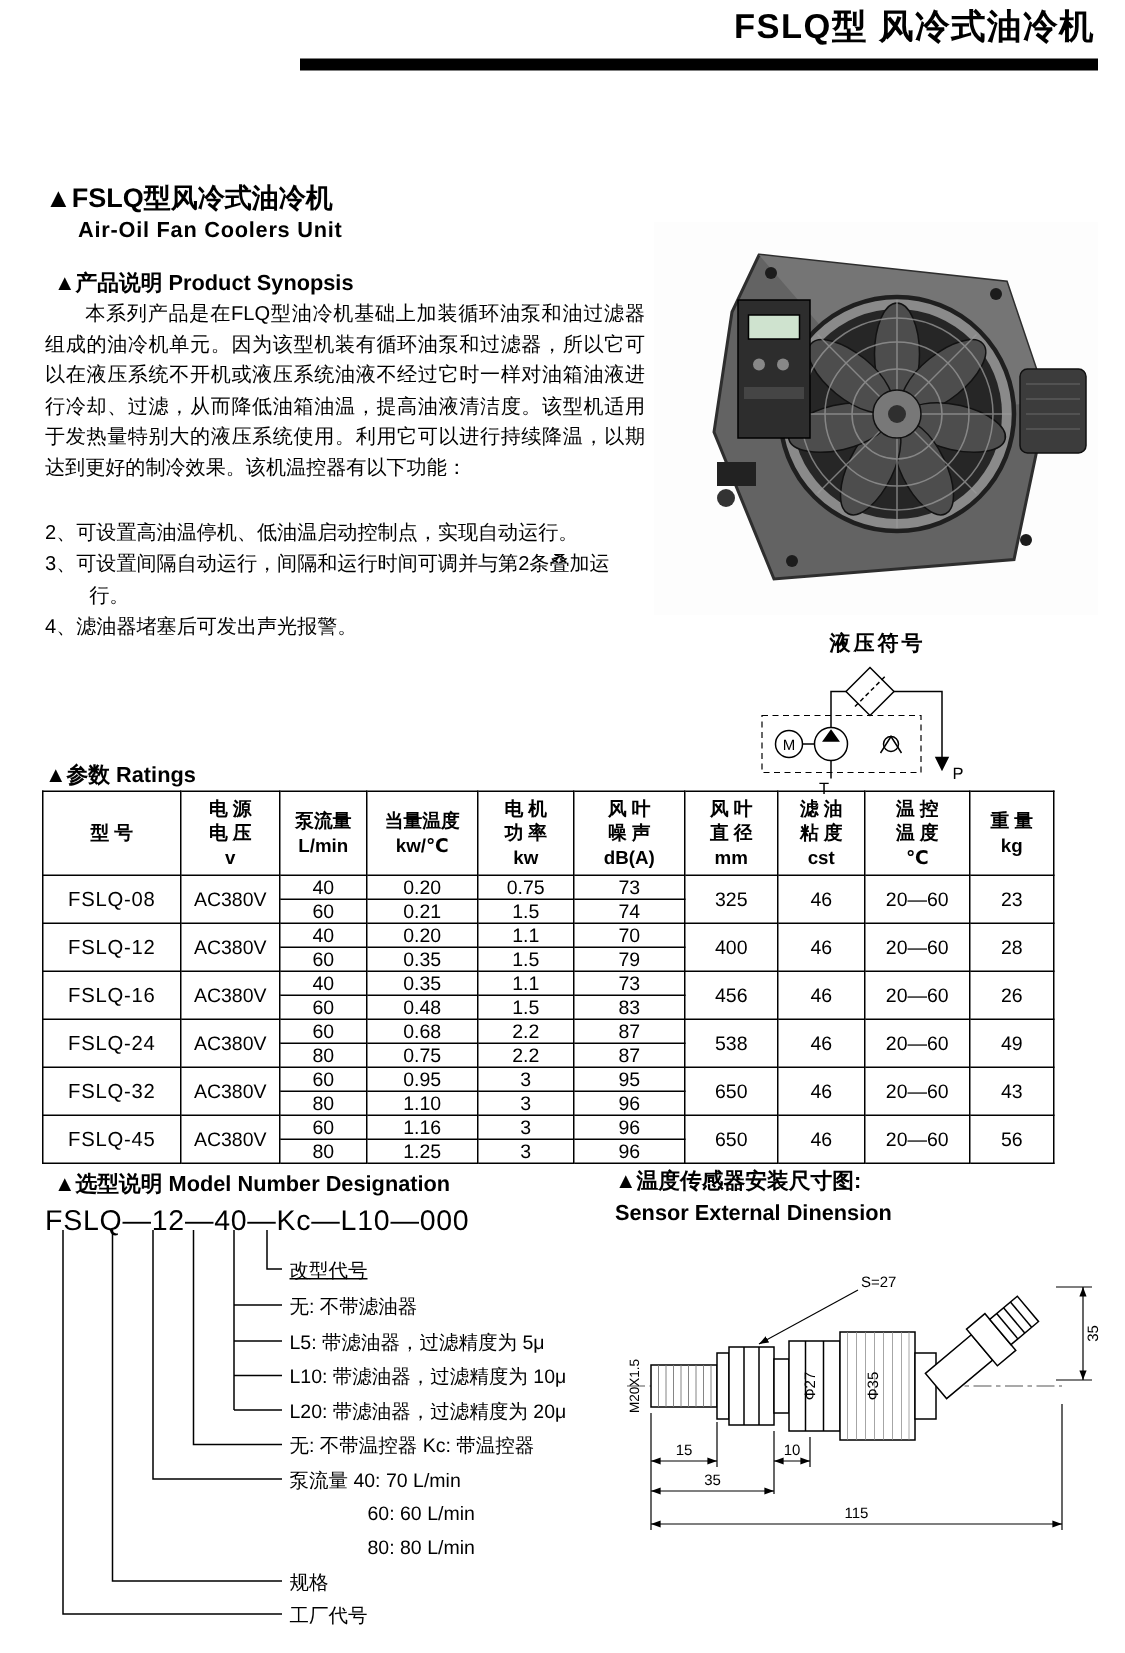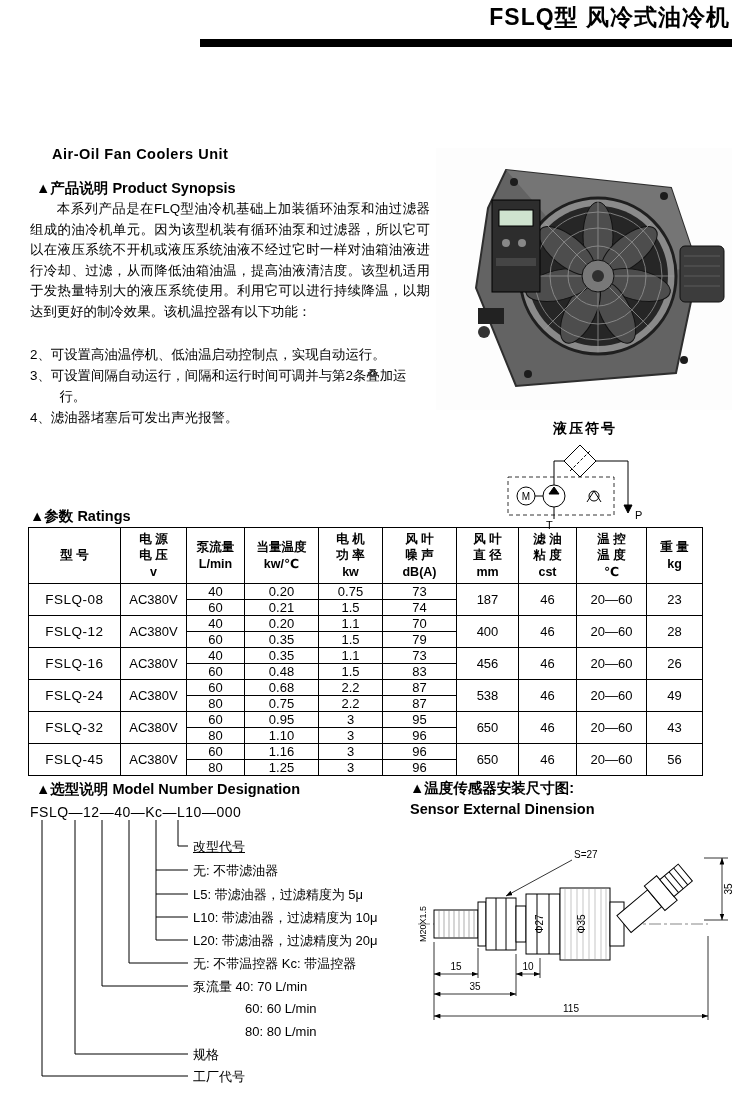--- a/index.html
+++ b/index.html
@@ -25,37 +25,38 @@
 
   .ratings-heading { position:absolute; top:507px; left:30px; font-size:14.5px; font-weight:bold; }
   .ratings-table { position:absolute; top:527px; left:28px; border-collapse:collapse; table-layout:fixed; }
   .ratings-table th, .ratings-table td { border:1px solid #000; text-align:center; vertical-align:middle; padding:0 2px; }
   .ratings-table th { font-weight:bold; white-space:pre-line; height:56px; line-height:1.3; font-size:12.5px; }
   .ratings-table td { height:15px; line-height:15px; font-size:13px; }
   .ratings-table td.model-cell { font-size:13.5px; letter-spacing:0.5px; }
 
   .model-section { position:absolute; top:780px; left:30px; width:392px; height:315px; }
   .md-heading { position:absolute; top:0; left:6px; font-size:14.5px; font-weight:bold; }
-  .md-code { position:absolute; top:24px; left:0; font-size:14px; letter-spacing:0.5px; }
+  .md-code { position:absolute; top:24px; left:0; font-size:19px; letter-spacing:0.5px; }
   .md-lines { position:absolute; top:40px; left:0; }
   .md-label { position:absolute; font-size:13px; white-space:nowrap; }
 
   .sensor-heading { position:absolute; top:778px; left:410px; width:330px; font-size:14.5px; font-weight:bold; line-height:21px; }
   .sensor-svg { position:absolute; top:824px; left:406px; }
 
   svg text { font-family:"Liberation Sans","DejaVu Sans",sans-serif; }
 </style>
 </head>
 <body>
 
 <div class="page">
 
   <div class="header-title">FSLQ型  风冷式油冷机</div>
   <div class="header-bar"></div>
 
+  <div class="intro-title">▲FSLQ型风冷式油冷机</div>
   <div class="intro-subtitle">Air-Oil  Fan  Coolers  Unit</div>
 
   <div class="syn-heading">▲产品说明  Product Synopsis</div>
   <div class="syn-paragraph">本系列产品是在FLQ型油冷机基础上加装循环油泵和油过滤器组成的油冷机单元。因为该型机装有循环油泵和过滤器，所以它可以在液压系统不开机或液压系统油液不经过它时一样对油箱油液进行冷却、过滤，从而降低油箱油温，提高油液清洁度。该型机适用于发热量特别大的液压系统使用。利用它可以进行持续降温，以期达到更好的制冷效果。该机温控器有以下功能：</div>
   <ol class="syn-items">
     <li>2、可设置高油温停机、低油温启动控制点，实现自动运行。</li>
     <li>3、可设置间隔自动运行，间隔和运行时间可调并与第2条叠加运行。</li>
     <li>4、滤油器堵塞后可发出声光报警。</li>
   </ol>
 
@@ -177,21 +178,21 @@
         </tr>
     </thead>
     <tbody>
         <tr>
           <td rowspan="2" class="model-cell">FSLQ-08</td>
           <td rowspan="2">AC380V</td>
           <td>40</td>
           <td>0.20</td>
           <td>0.75</td>
           <td>73</td>
-          <td rowspan="2">187</td>
+          <td rowspan="2">325</td>
           <td rowspan="2">46</td>
           <td rowspan="2">20—60</td>
           <td rowspan="2">23</td>
         </tr>
         <tr>
           <td>60</td>
           <td>0.21</td>
           <td>1.5</td>
           <td>74</td>
         </tr>

